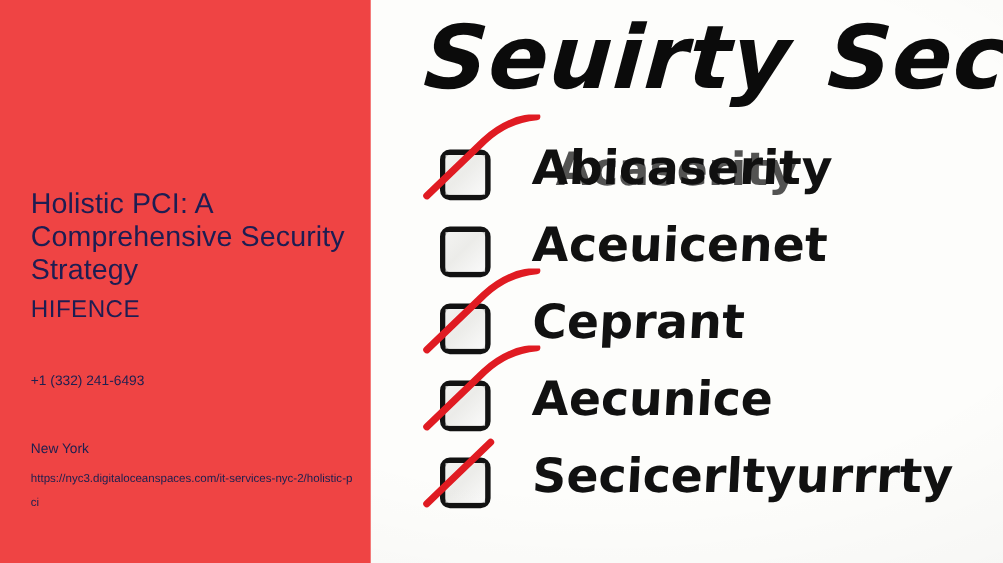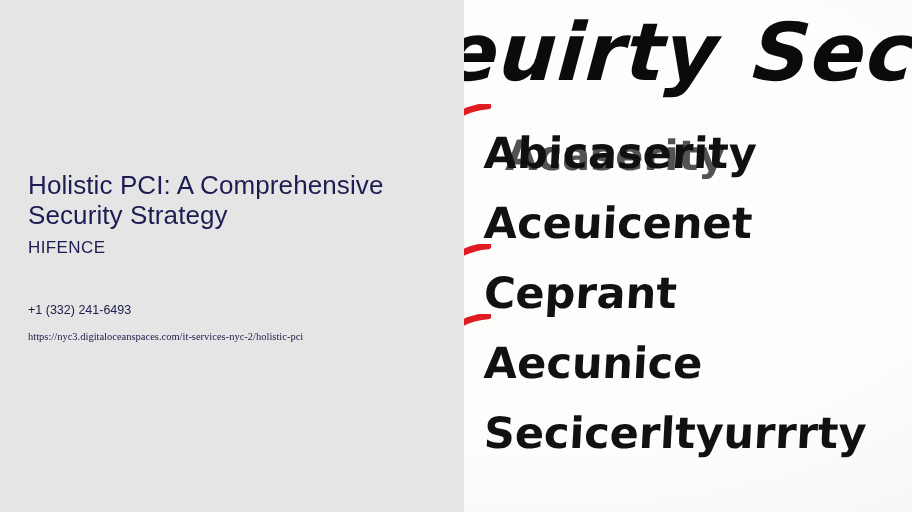--- a/index.html
+++ b/index.html
@@ -96,56 +96,56 @@
     left:18px; top:2px;
     color:rgba(17,17,17,.72);
     transform:skewX(2deg) scale(.97);
     white-space:nowrap;
   }
 
   
   #panel {
     position:absolute;
     left:0; top:0;
-    width:464px; height:512px;
-    background:#e5e5e5;
+    width:337px; height:512px;
+    background:#ef4444;
     z-index:5;
   }
   #panel-inner {
     position:absolute;
     left:28px; right:14px;
     top:170px;
   }
   .title {
     font-size:26px;
     line-height:30px;
     font-weight:400;
     color:#1d1d52;
     letter-spacing:0.1px;
     margin-bottom:8px;
   }
   .brand {
-    font-size:17px;
+    font-size:22px;
     color:#1d1d52;
     letter-spacing:0.4px;
     margin-bottom:4px;
   }
   .meta-line {
     font-size:12.5px;
     line-height:20px;
     color:#20204f;
     margin-top:42px;
   }
   .url-line {
     font-size:10.5px;
     line-height:22px;
     color:#20204f;
     word-break:break-all;
   }
-  .url-block { margin-top:6px;font-family:Liberation Serif, serif; }
+  .url-block { margin-top:6px; }
 </style>
 </head>
 <body>
 
 <div id="page">
 
   <div id="illustration">
 
     <div class="hand-heading">
       <span>Seuirty</span><span class="gap"></span><span>Secity</span>
@@ -212,19 +212,20 @@
       </div>
 
     </div>
   </div>
 
   <div id="panel">
     <div id="panel-inner">
       <div class="title">Holistic PCI: A Comprehensive Security Strategy</div>
       <div class="brand">HIFENCE</div>
       <div class="meta-line">+1 (332) 241-6493</div>
+      <div class="meta-line">New York</div>
       <div class="url-block">
         <div class="url-line">https://nyc3.digitaloceanspaces.com/it-services-nyc-2/holistic-pci</div>
       </div>
     </div>
   </div>
 
 </div>
 
 </body></html>

